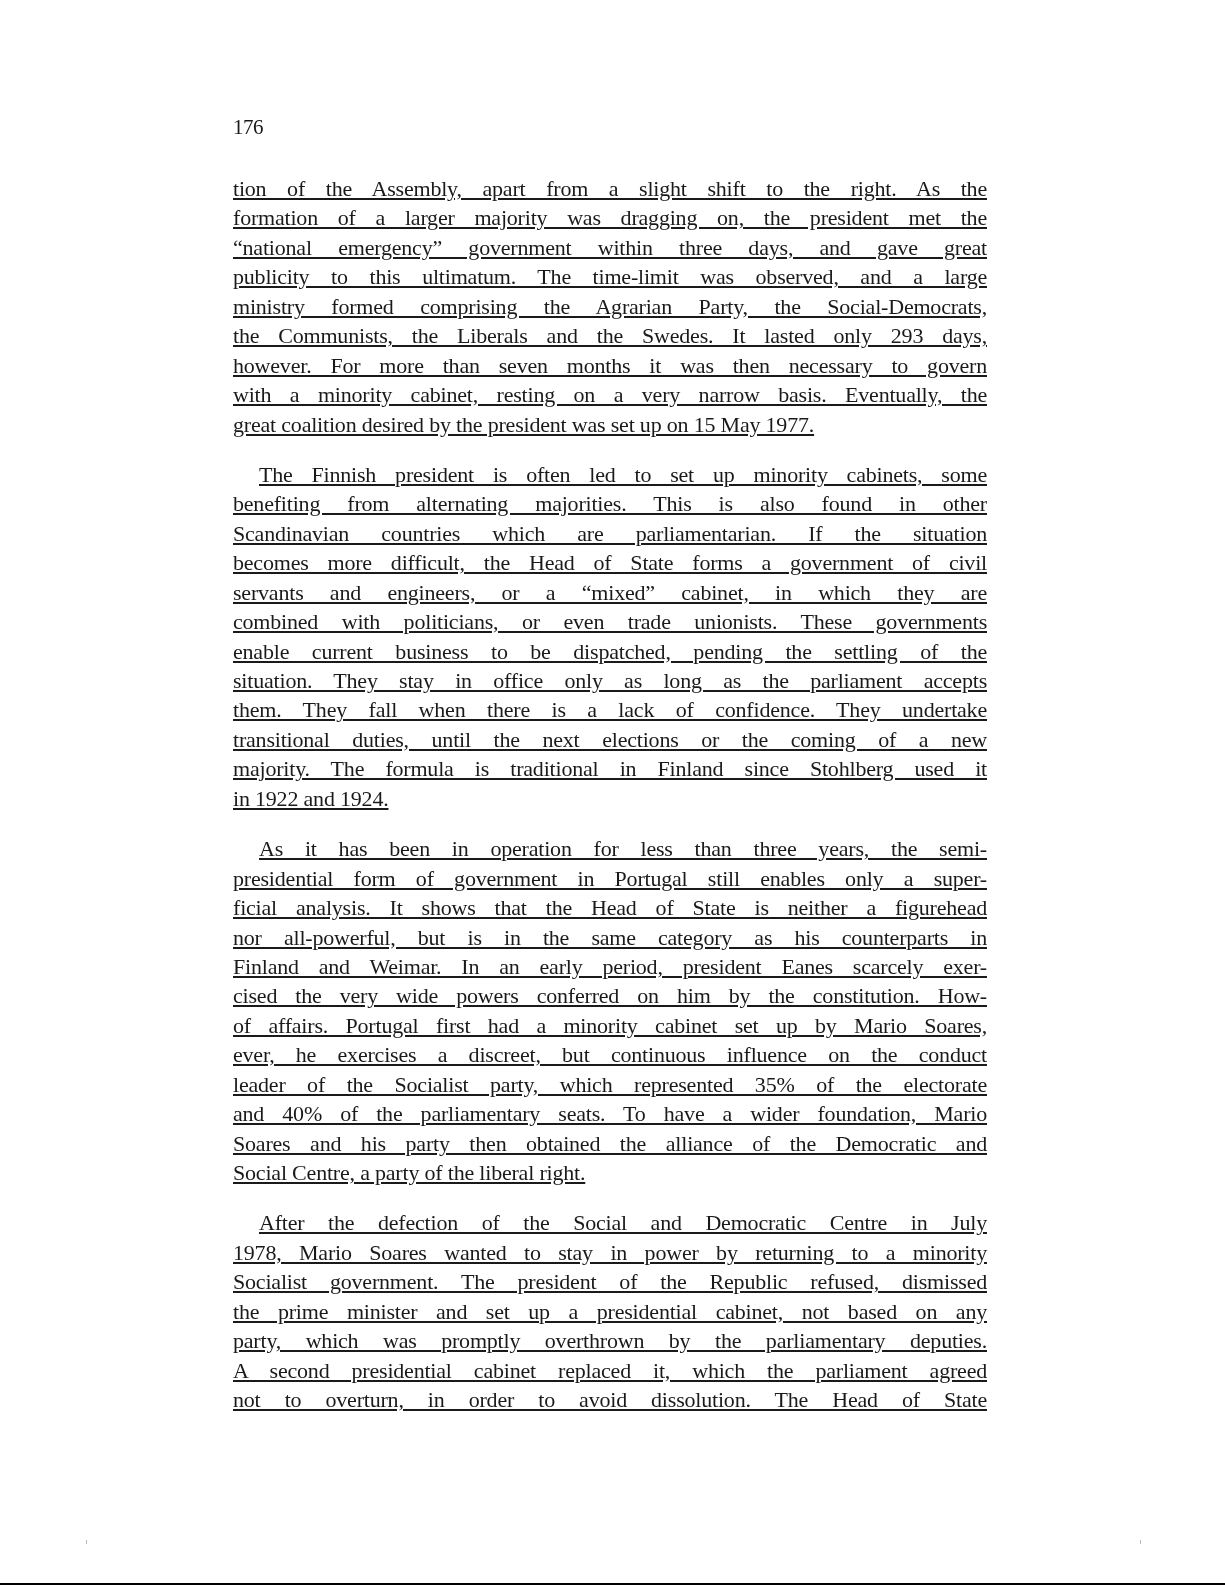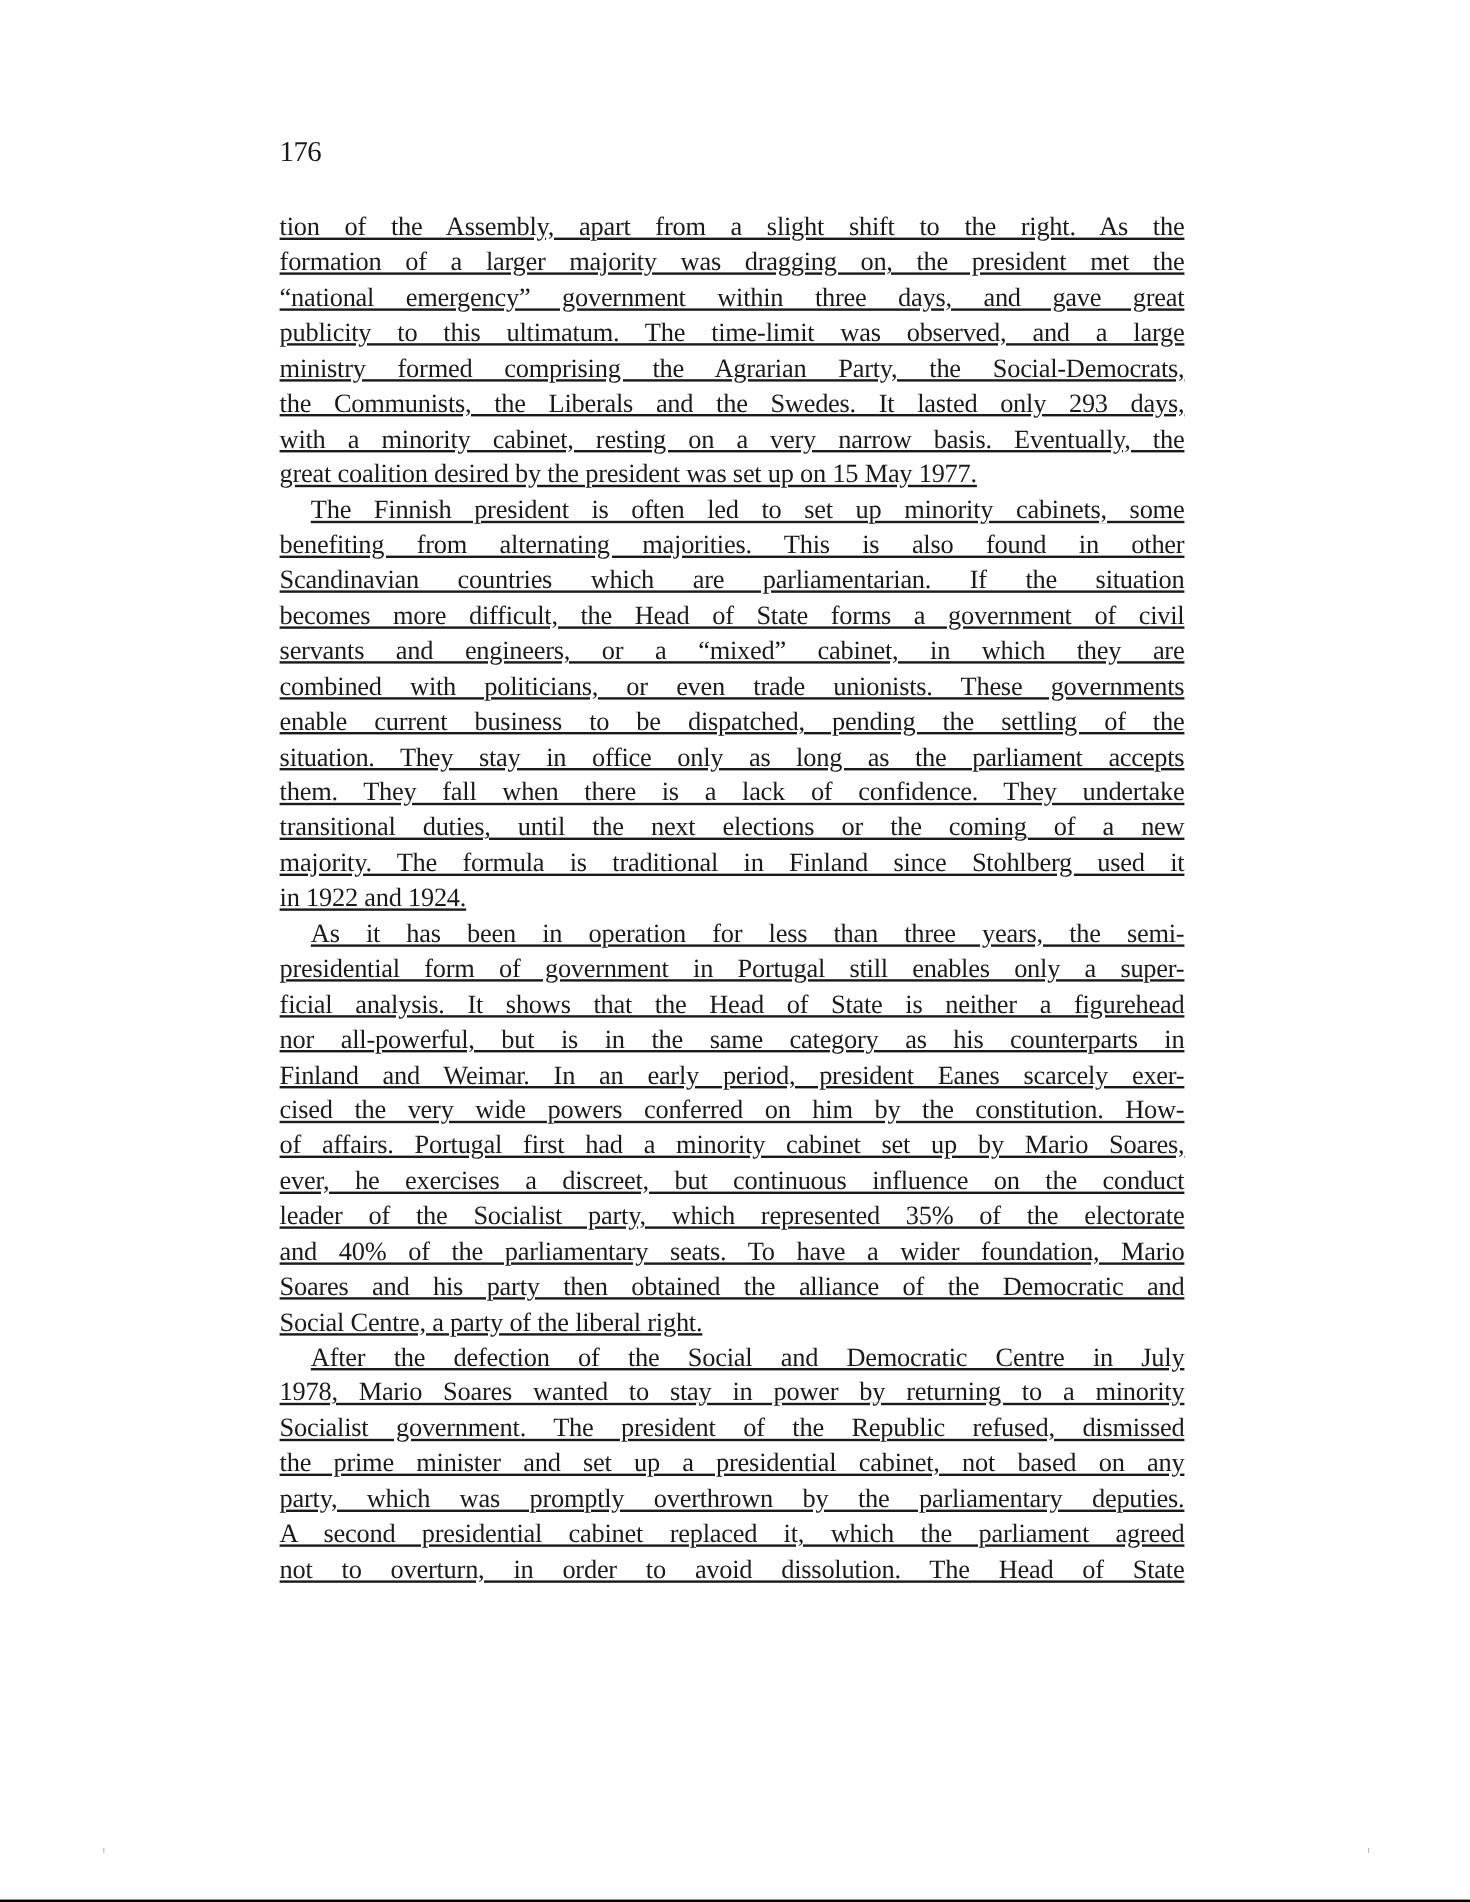--- a/index.html
+++ b/index.html
@@ -2,51 +2,52 @@
 <html><head>
 <meta charset="utf-8">
 <style>
   html, body { margin: 0; padding: 0; }
   body {
     width: 1225px; height: 1585px; background: #ffffff; position: relative; overflow: hidden;
     font-family: "Liberation Serif", "DejaVu Serif", serif; color: #1a1a1a;
   }
   .page-number {
     position: absolute; left: 233px; top: 114px;
-    font-size: 24px; line-height: 26px; letter-spacing: -0.5px; text-align: right;
+    font-size: 21px; line-height: 26px; letter-spacing: -0.5px; text-align: right;
   }
   .body-text {
     position: absolute; left: 233px; top: 174px; width: 754px; text-decoration: underline;
   }
   .line {
     display: block; height: 29.45px; line-height: 29.45px;
     font-size: 22px; white-space: nowrap;
     text-align: justify; text-align-last: justify;
     letter-spacing: -0.2px;
   }
-  .line.indent { padding-left: 26px; }
+  .line.indent { padding-left: 26px; margin-top: 21px; }
   .line.last { text-align-last: left; }
   .bottom-rule {
     position: absolute; left: 0; right: 0; bottom: 0; height: 2px; background: #000;
   }
   .corner-mark { position: absolute; top: 1540px; width: 1px; height: 4px; background: #bbb; }
 </style>
 </head>
 <body>
 
 <div class="page-number">176</div>
 
 <div class="body-text" id="body-text">
     <div>
       <span class="line">tion of the Assembly, apart from a slight shift to the right. As the</span>
       <span class="line">formation of a larger majority was dragging on, the president met the</span>
       <span class="line">“national emergency” government within three days, and gave great</span>
       <span class="line">publicity to this ultimatum. The time-limit was observed, and a large</span>
       <span class="line">ministry formed comprising the Agrarian Party, the Social-Democrats,</span>
       <span class="line">the Communists, the Liberals and the Swedes. It lasted only 293 days,</span>
+      <span class="line">however. For more than seven months it was then necessary to govern</span>
       <span class="line">with a minority cabinet, resting on a very narrow basis. Eventually, the</span>
       <span class="line last">great coalition desired by the president was set up on 15 May 1977.</span>
     </div>
     <div>
       <span class="line indent">The Finnish president is often led to set up minority cabinets, some</span>
       <span class="line">benefiting from alternating majorities. This is also found in other</span>
       <span class="line">Scandinavian countries which are parliamentarian. If the situation</span>
       <span class="line">becomes more difficult, the Head of State forms a government of civil</span>
       <span class="line">servants and engineers, or a “mixed” cabinet, in which they are</span>
       <span class="line">combined with politicians, or even trade unionists. These governments</span>

